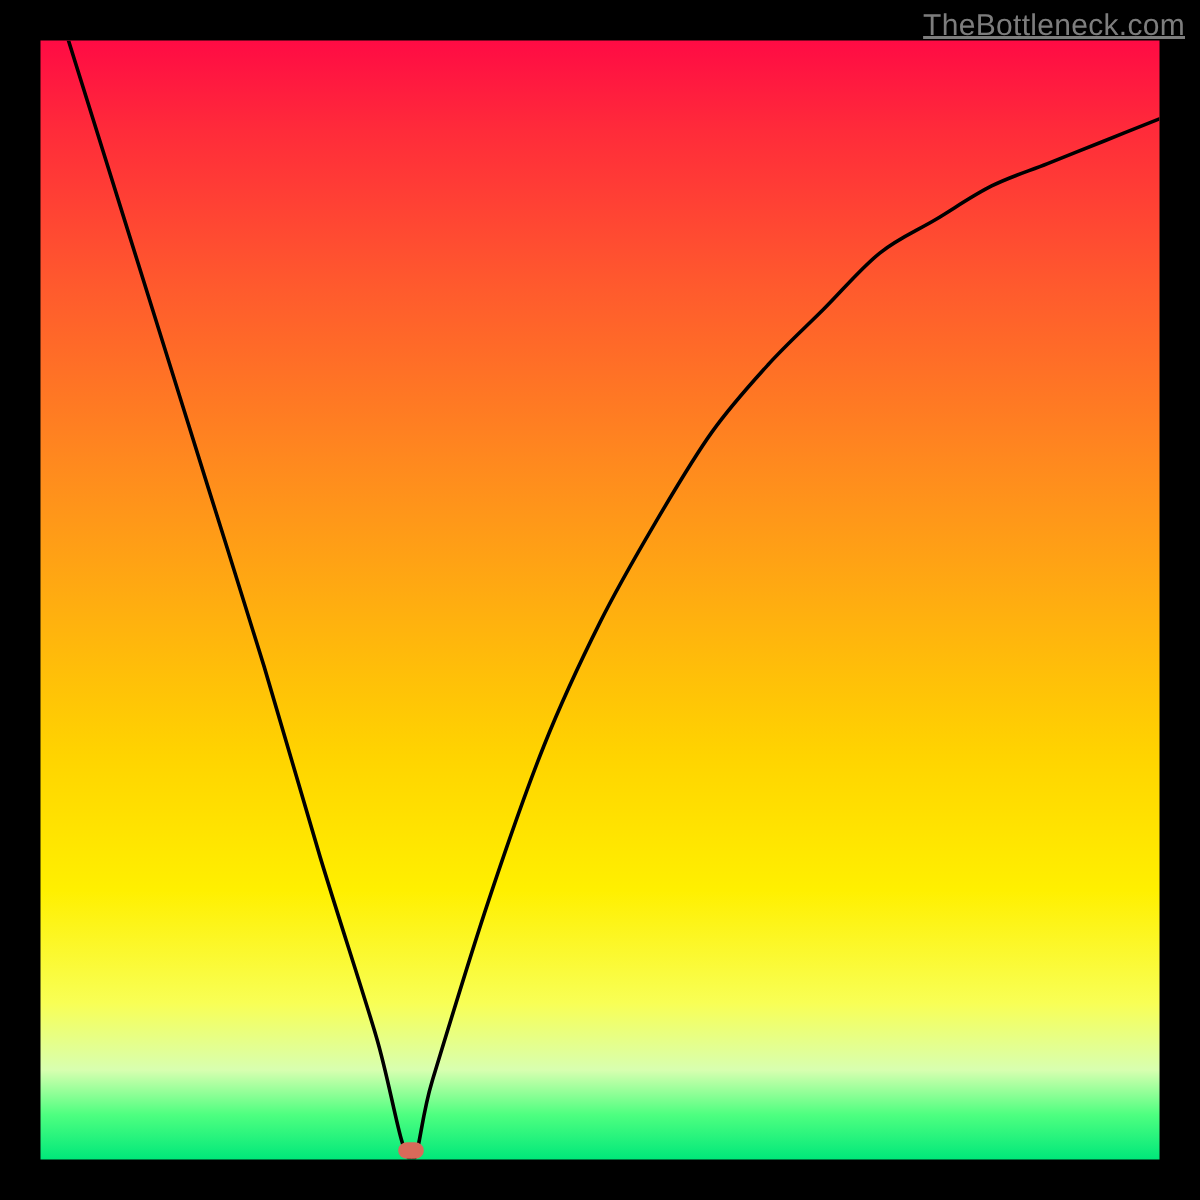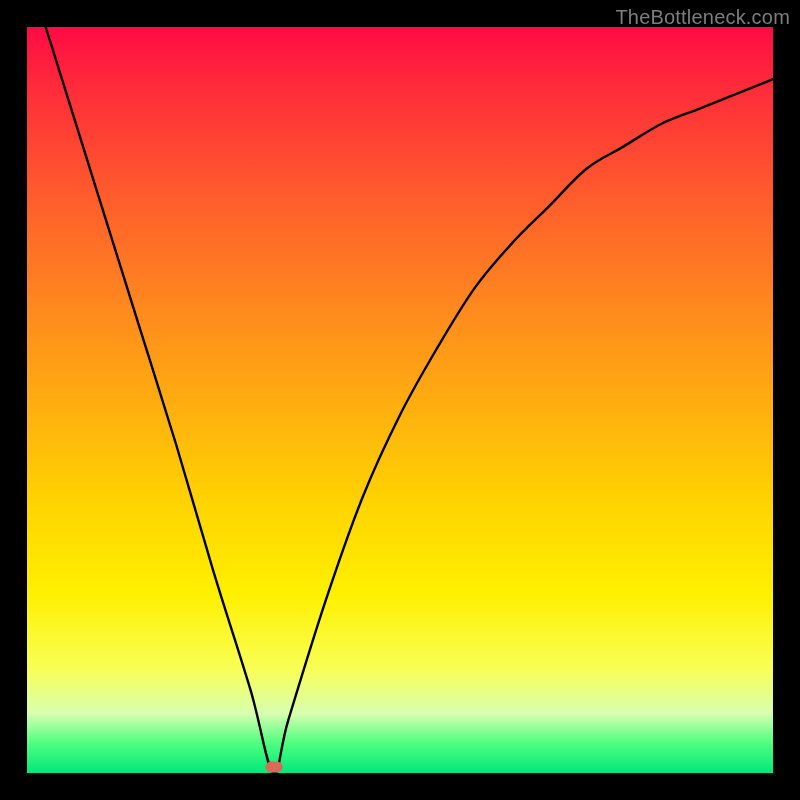--- a/index.html
+++ b/index.html
@@ -34,20 +34,21 @@
   }
   .watermark {
     position: absolute;
     top: 6px;
     right: 10px;
     color: #7d7d7d;
     font-size: 20px;
     font-weight: 500;
     letter-spacing: 0.2px;
     z-index: 5;
+    text-decoration: underline;
   }
   svg.curve {
     position: absolute;
     left: 0;
     top: 0;
     width: 746px;
     height: 746px;
   }
   .marker {
     position: absolute;

